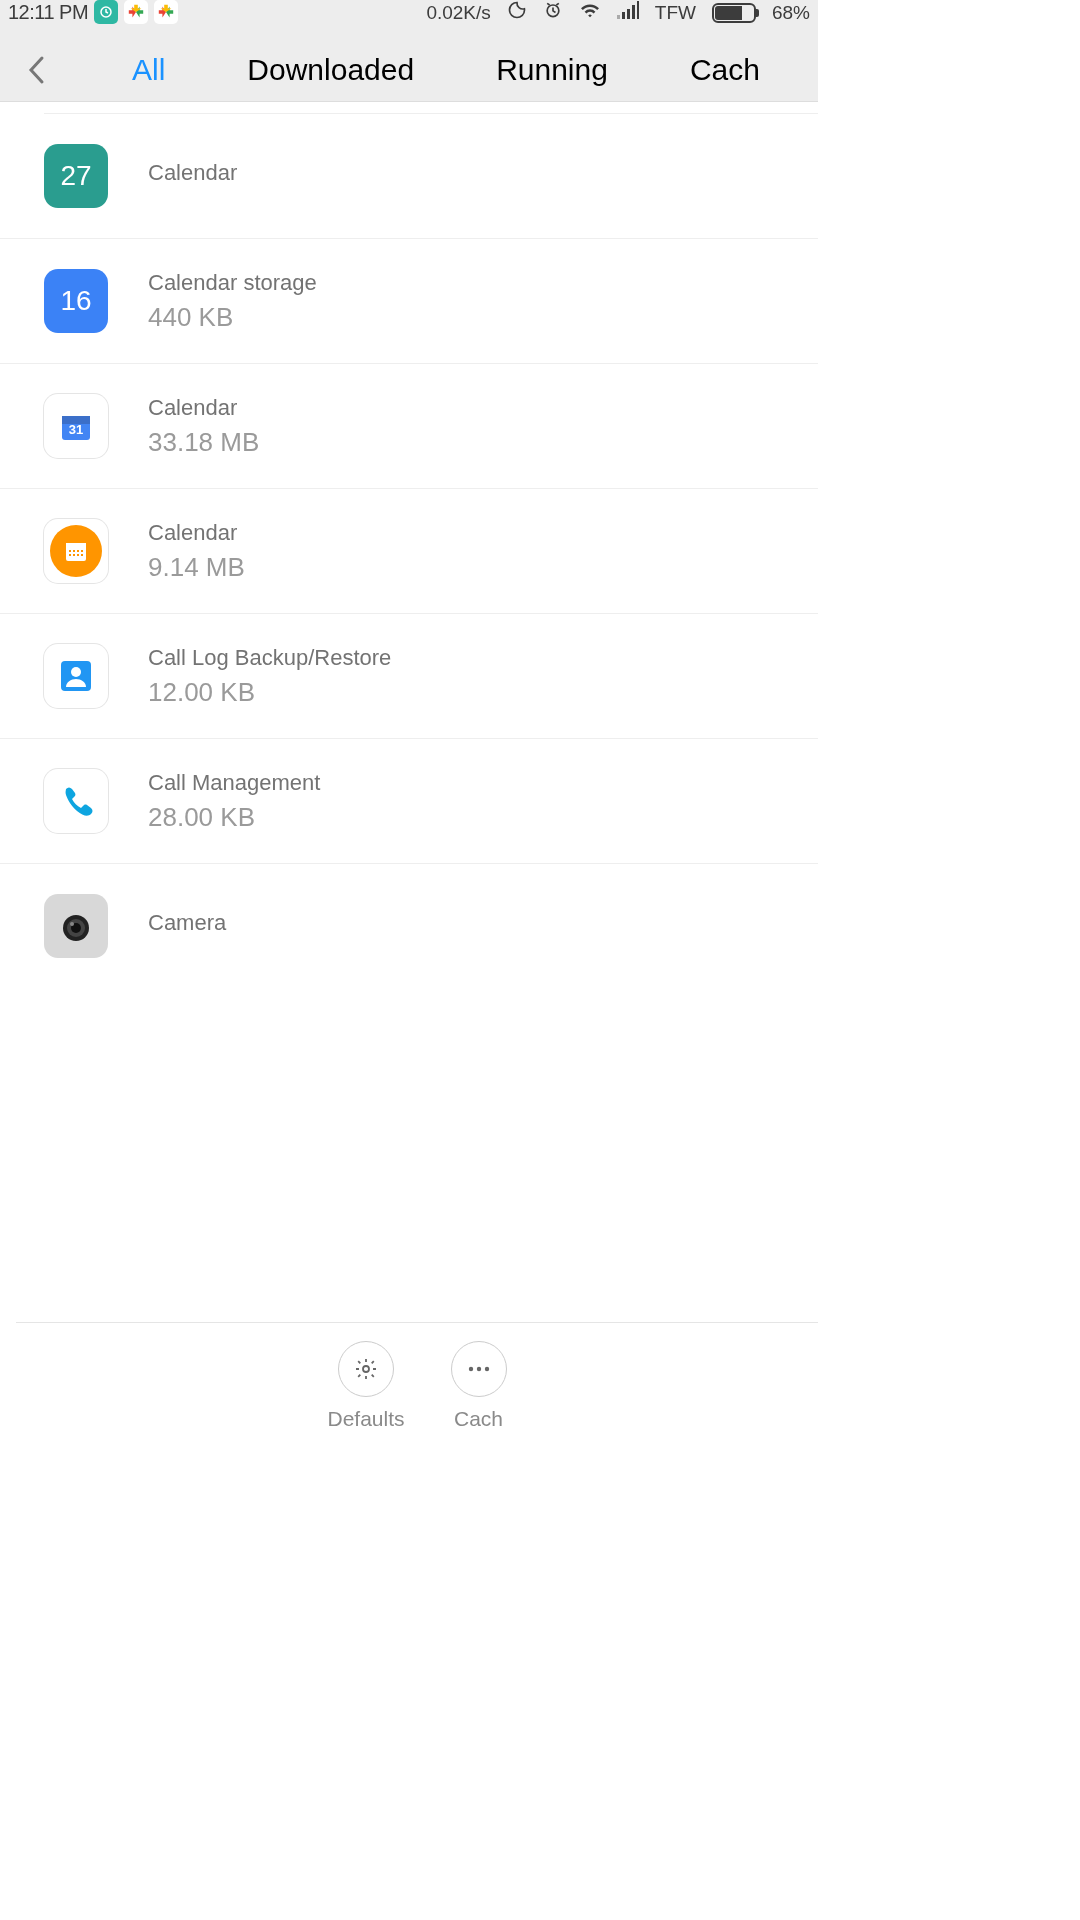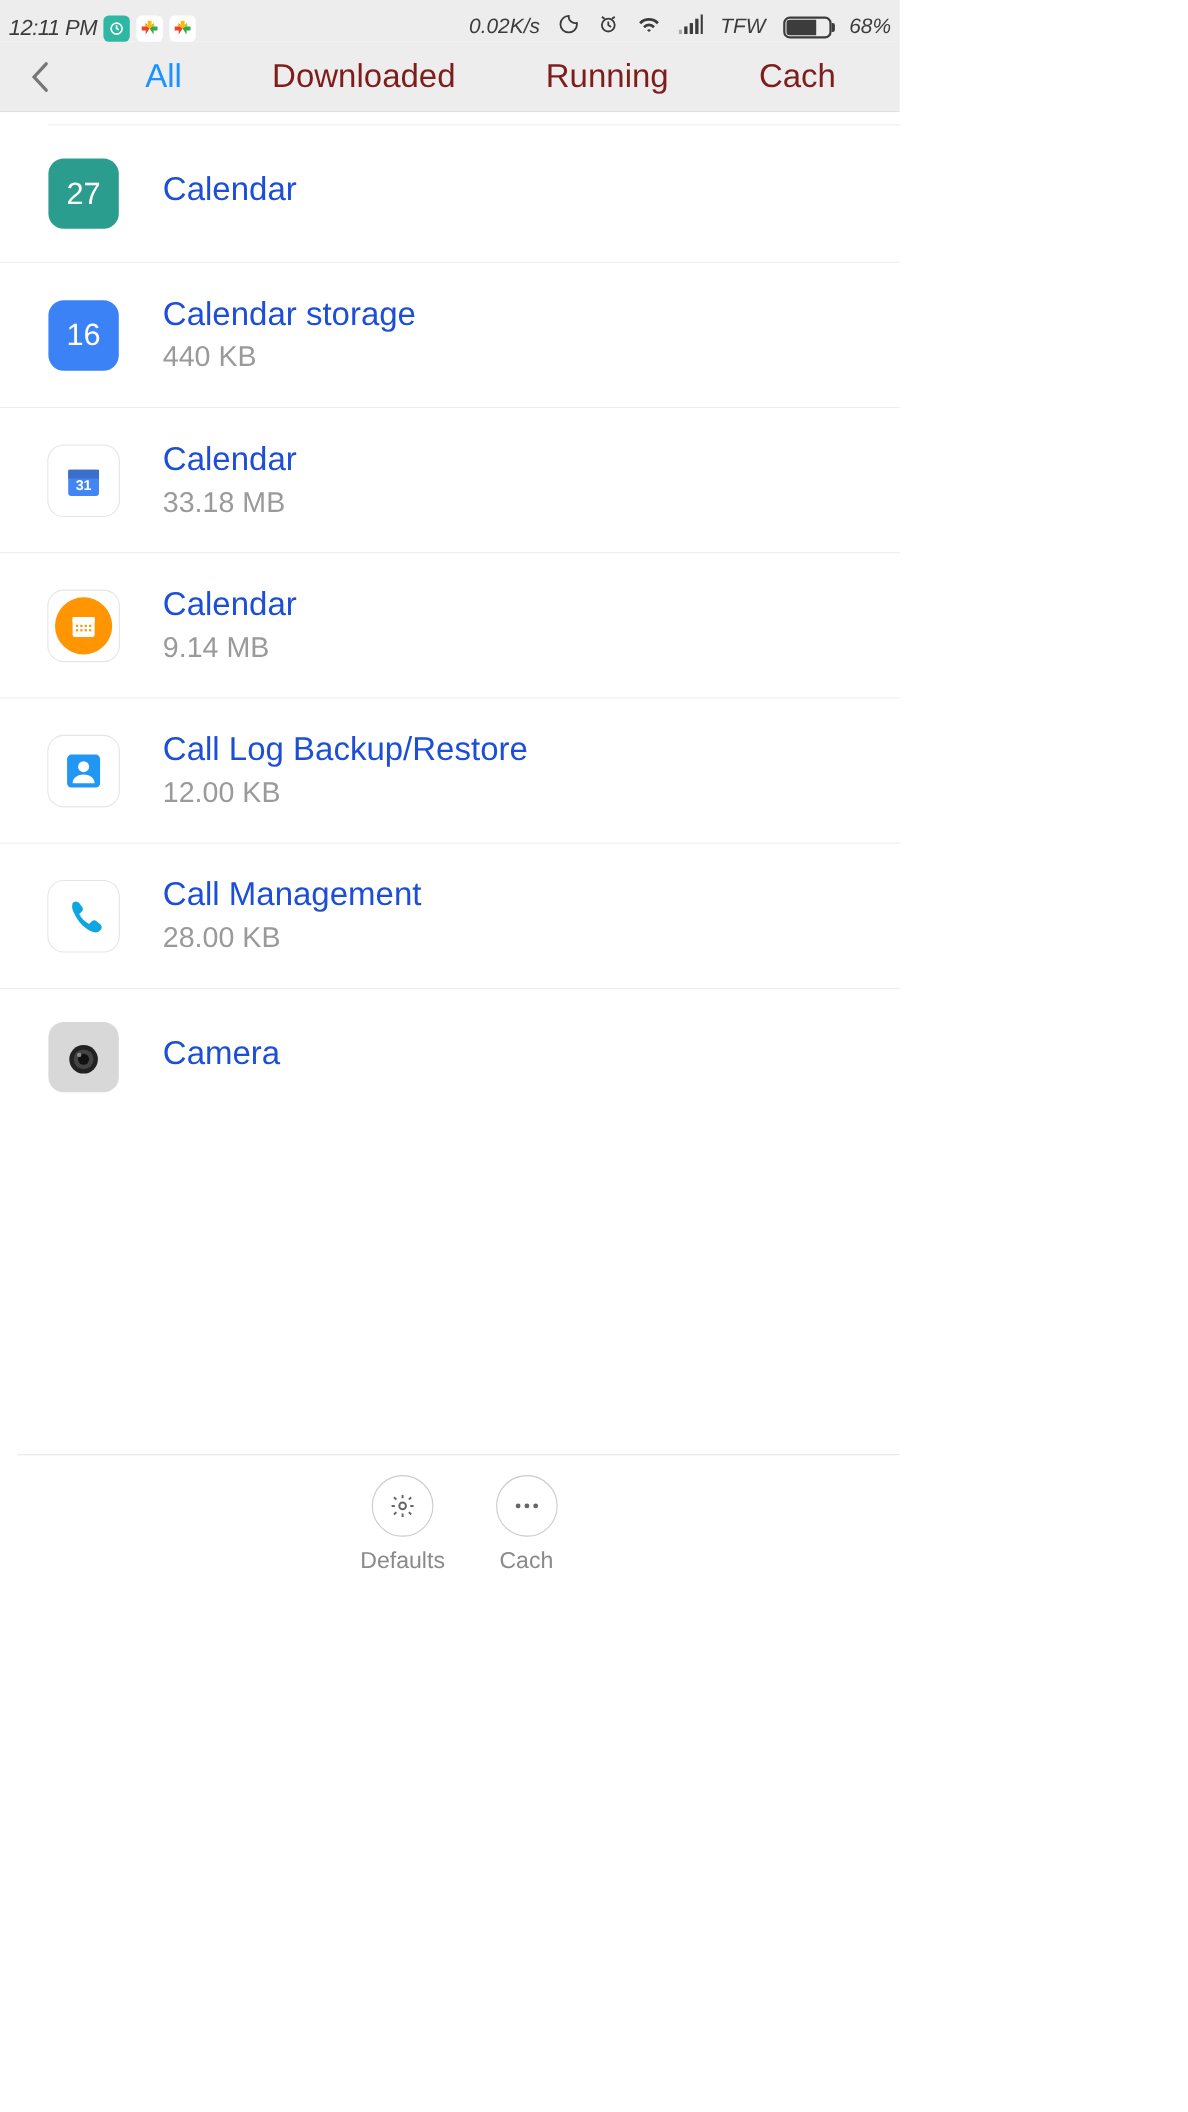--- a/index.html
+++ b/index.html
@@ -1,44 +1,44 @@
 <!DOCTYPE html>
 <html><head>
   <meta charset="utf-8">
   <style>
     * { margin: 0; padding: 0; box-sizing: border-box; font-family: -apple-system, Helvetica, Arial, sans-serif; }
     body { width: 818px; height: 1456px; background: #fff; overflow: hidden; position: relative; }
     
-    .status-bar { height: 38px; background: #ededed; display: flex; align-items: flex-end; padding: 0 8px; font-size: 20px; color: #3c3c3c; font-style: italic; }
+    .status-bar { height: 38px; background: #ededed; display: flex; align-items: flex-start; padding: 0 8px; font-size: 20px; color: #3c3c3c; }
     .status-left { display: flex; align-items: center; gap: 6px; }
     .status-time { font-weight: 500; letter-spacing: -0.5px; }
     .status-icon-teal { width: 24px; height: 24px; background: #2eb8a3; border-radius: 5px; display: flex; align-items: center; justify-content: center; }
     .status-icon-white { width: 24px; height: 24px; background: #fff; border-radius: 5px; display: flex; align-items: center; justify-content: center; padding: 2px; }
     .status-right { margin-left: auto; display: flex; align-items: center; gap: 16px; font-size: 19px; }
     .battery-icon { width: 44px; height: 20px; border: 2px solid #3c3c3c; border-radius: 6px; position: relative; }
     .battery-icon::after { content: ''; position: absolute; right: -5px; top: 4px; width: 3px; height: 8px; background: #3c3c3c; border-radius: 0 2px 2px 0; }
     .battery-fill { position: absolute; left: 1px; top: 1px; bottom: 1px; width: 68%; background: #3c3c3c; border-radius: 3px 0 0 3px; }
     
     .tab-bar { height: 64px; background: #ededed; display: flex; align-items: center; padding: 0 22px; gap: 82px; border-bottom: 1px solid #ddd; }
     .back-btn { width: 28px; height: 28px; display: flex; align-items: center; justify-content: center; }
-    .tab { font-size: 30px; color: #7f1d1d; white-space: nowrap; }
+    .tab { font-size: 30px; color: #000000; white-space: nowrap; }
     .tab.active { color: #1a92ff; }
     
     .list { background: #fff; }
     .divider-top { height: 12px; border-bottom: 1px solid #eee; margin-left: 44px; }
     .app-row { display: flex; align-items: center; padding: 30px 24px 30px 44px; border-bottom: 1px solid #eee; margin-left: 0; }
     .app-row:last-child { border-bottom: none; padding-bottom: 8px; }
     .app-icon { width: 64px; height: 64px; border-radius: 14px; display: flex; align-items: center; justify-content: center; font-size: 28px; color: #fff; flex-shrink: 0; margin-right: 40px; }
     .icon-teal { background: #2a9d8f; }
     .icon-teal-alt { background: #3b82f6; }
     .icon-white-bordered { background: #fff; border-radius: 14px; box-shadow: 0 0 0 1px #e5e5e5; text-align: right; }
     .icon-orange { background: #ff9500; border-radius: 50%; }
     .icon-gray { background: #d8d8d8; border-radius: 14px; }
     .app-info { flex: 1; }
-    .app-name { font-size: 30px; color: #1d4ed8; margin-bottom: 6px; }
+    .app-name { font-size: 22px; color: #737373; margin-bottom: 6px; }
     .app-size { font-size: 26px; color: #9a9a9a; }
     
     .bottom-bar { position: absolute; bottom: 0; left: 16px; right: 0; height: 134px; background: #fff; border-top: 1px solid #e5e5e5; display: flex; align-items: flex-start; justify-content: center; gap: 46px; padding-top: 18px; }
     .bottom-btn { display: flex; flex-direction: column; align-items: center; gap: 10px; }
     .circle-btn { width: 56px; height: 56px; border: 1px solid #ccc; border-radius: 50%; display: flex; align-items: center; justify-content: center; }
     .bottom-label { font-size: 21px; color: #8a8a8a; }
     
     .puzzle-piece { width: 18px; height: 18px; }
   </style>
 </head>

